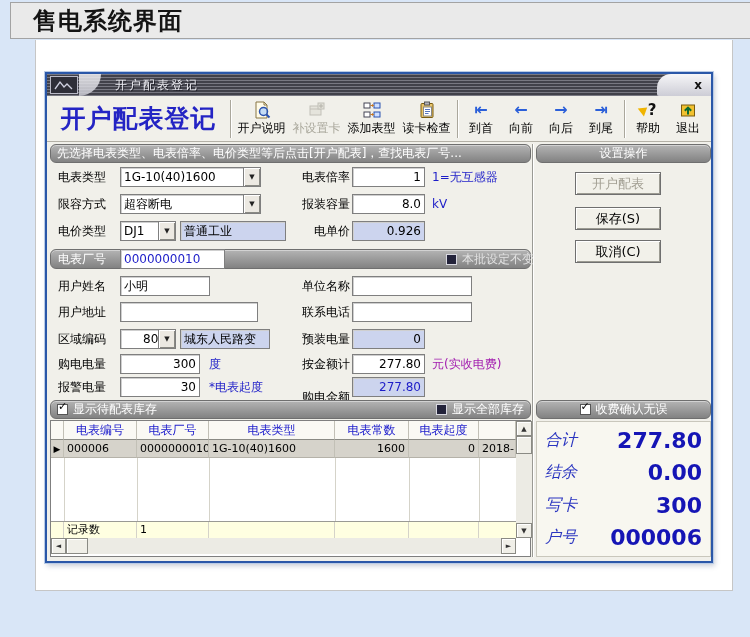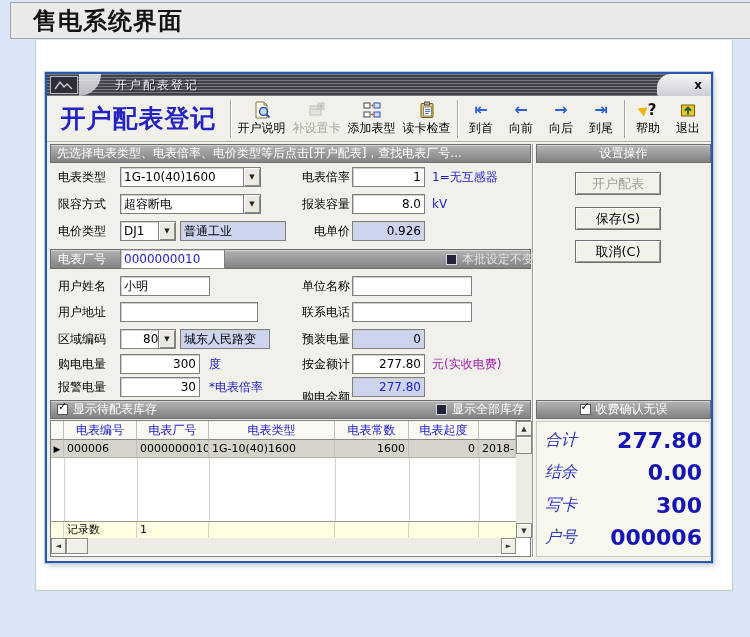--- a/index.html
+++ b/index.html
@@ -7,21 +7,21 @@
   .page{position:relative;width:750px;height:637px;background:#d9e6f7;overflow:hidden;}
   
   .top-header{position:absolute;left:10px;top:2px;width:740px;height:37px;background:#eaeaea;
     border:1px solid #a3a3a3;border-right:none;box-sizing:border-box;display:flex;align-items:center;}
   .top-title{font-size:24px;font-weight:bold;color:#141414;padding-left:22px;letter-spacing:1px;}
   .sheet{position:absolute;left:35px;top:40px;width:698px;height:551px;background:#ffffff;
     border:1px solid #c6c6c6;border-top:none;box-sizing:border-box;}
   
   .dialog{position:absolute;left:45px;top:72px;width:668px;height:491px;background:#f1f0ea;
     border:2px solid #2a57a8;box-sizing:border-box;box-shadow:0 0 0 1px #b9cbe6,2px 3px 5px rgba(40,60,100,.25);}
-  .abs{position:absolute;}
+  .abs{position:absolute;border-radius:6px;}
   
   .titlebar{position:absolute;left:0;top:0;width:664px;height:22px;
     background:repeating-linear-gradient(180deg,#787882 0 1px,#41414a 1px 3px);
     display:flex;align-items:center;overflow:hidden;}
   .ticon{width:26px;height:16px;margin-left:3px;border:1px solid #b9b9c6;background:#2e2e38;
     display:flex;align-items:center;justify-content:center;}
   .swoosh{width:22px;height:22px;background:linear-gradient(#f2f2f5,#c9c9d2);
     border-radius:0 0 22px 0;margin-left:1px;opacity:.85;}
   .ttext{color:#eeeef4;font-size:12px;margin-left:14px;letter-spacing:2px;text-shadow:1px 1px 0 #202028;}
   .tb-right{margin-left:auto;height:22px;width:54px;background:linear-gradient(#f6f6f8,#cdcdd6);
@@ -275,21 +275,21 @@
 
     <span class="lbl" style="left:11px;top:280px;">购电电量</span>
     <div class="field num" style="left:73px;top:280px;width:80px;">300</div>
     <span class="hint blue" style="left:162px;top:280px;">度</span>
     <span class="lbl lbl2" style="left:251px;top:280px;">按金额计</span>
     <div class="field num" style="left:305px;top:280px;width:73px;">277.80</div>
     <span class="hint red" style="left:385px;top:280px;">元(实收电费)</span>
 
     <span class="lbl" style="left:11px;top:303px;">报警电量</span>
     <div class="field num" style="left:73px;top:303px;width:80px;">30</div>
-    <span class="hint blue" style="left:162px;top:303px;">*电表倍率</span>
+    <span class="hint blue" style="left:162px;top:303px;">*电表起度</span>
     <span class="lbl lbl2" style="left:251px;top:313px;">购电金额</span>
     <div class="field ro num bluetext" style="left:305px;top:303px;width:73px;">277.80</div>
 
     <div class="graybar abs" style="left:3px;top:326px;width:481px;height:19px;">
       <span class="cbrow">
         <span class="cb">
             <span class="ck">✓</span>
           </span>
         <span>显示待配表库存</span>
       </span>

